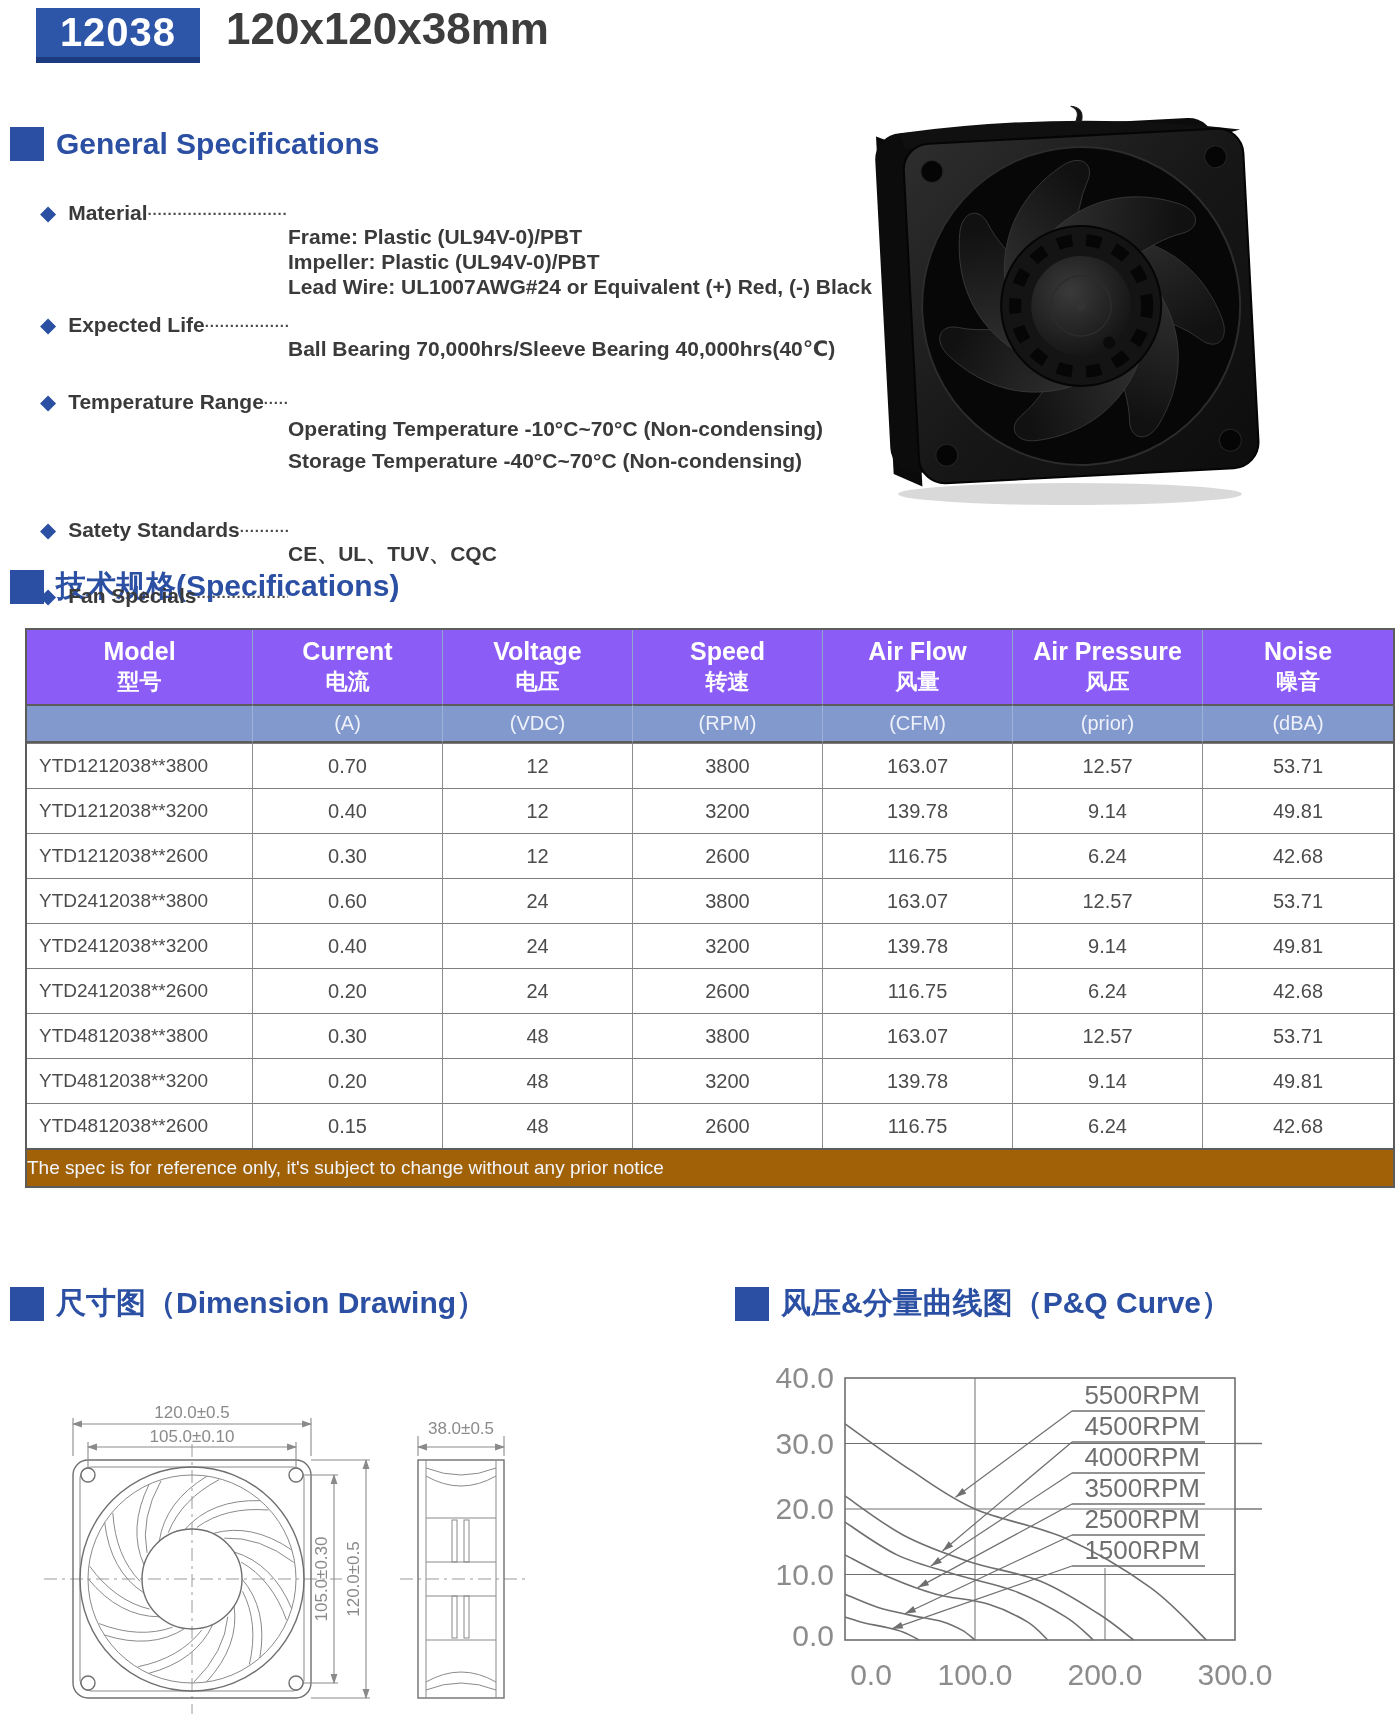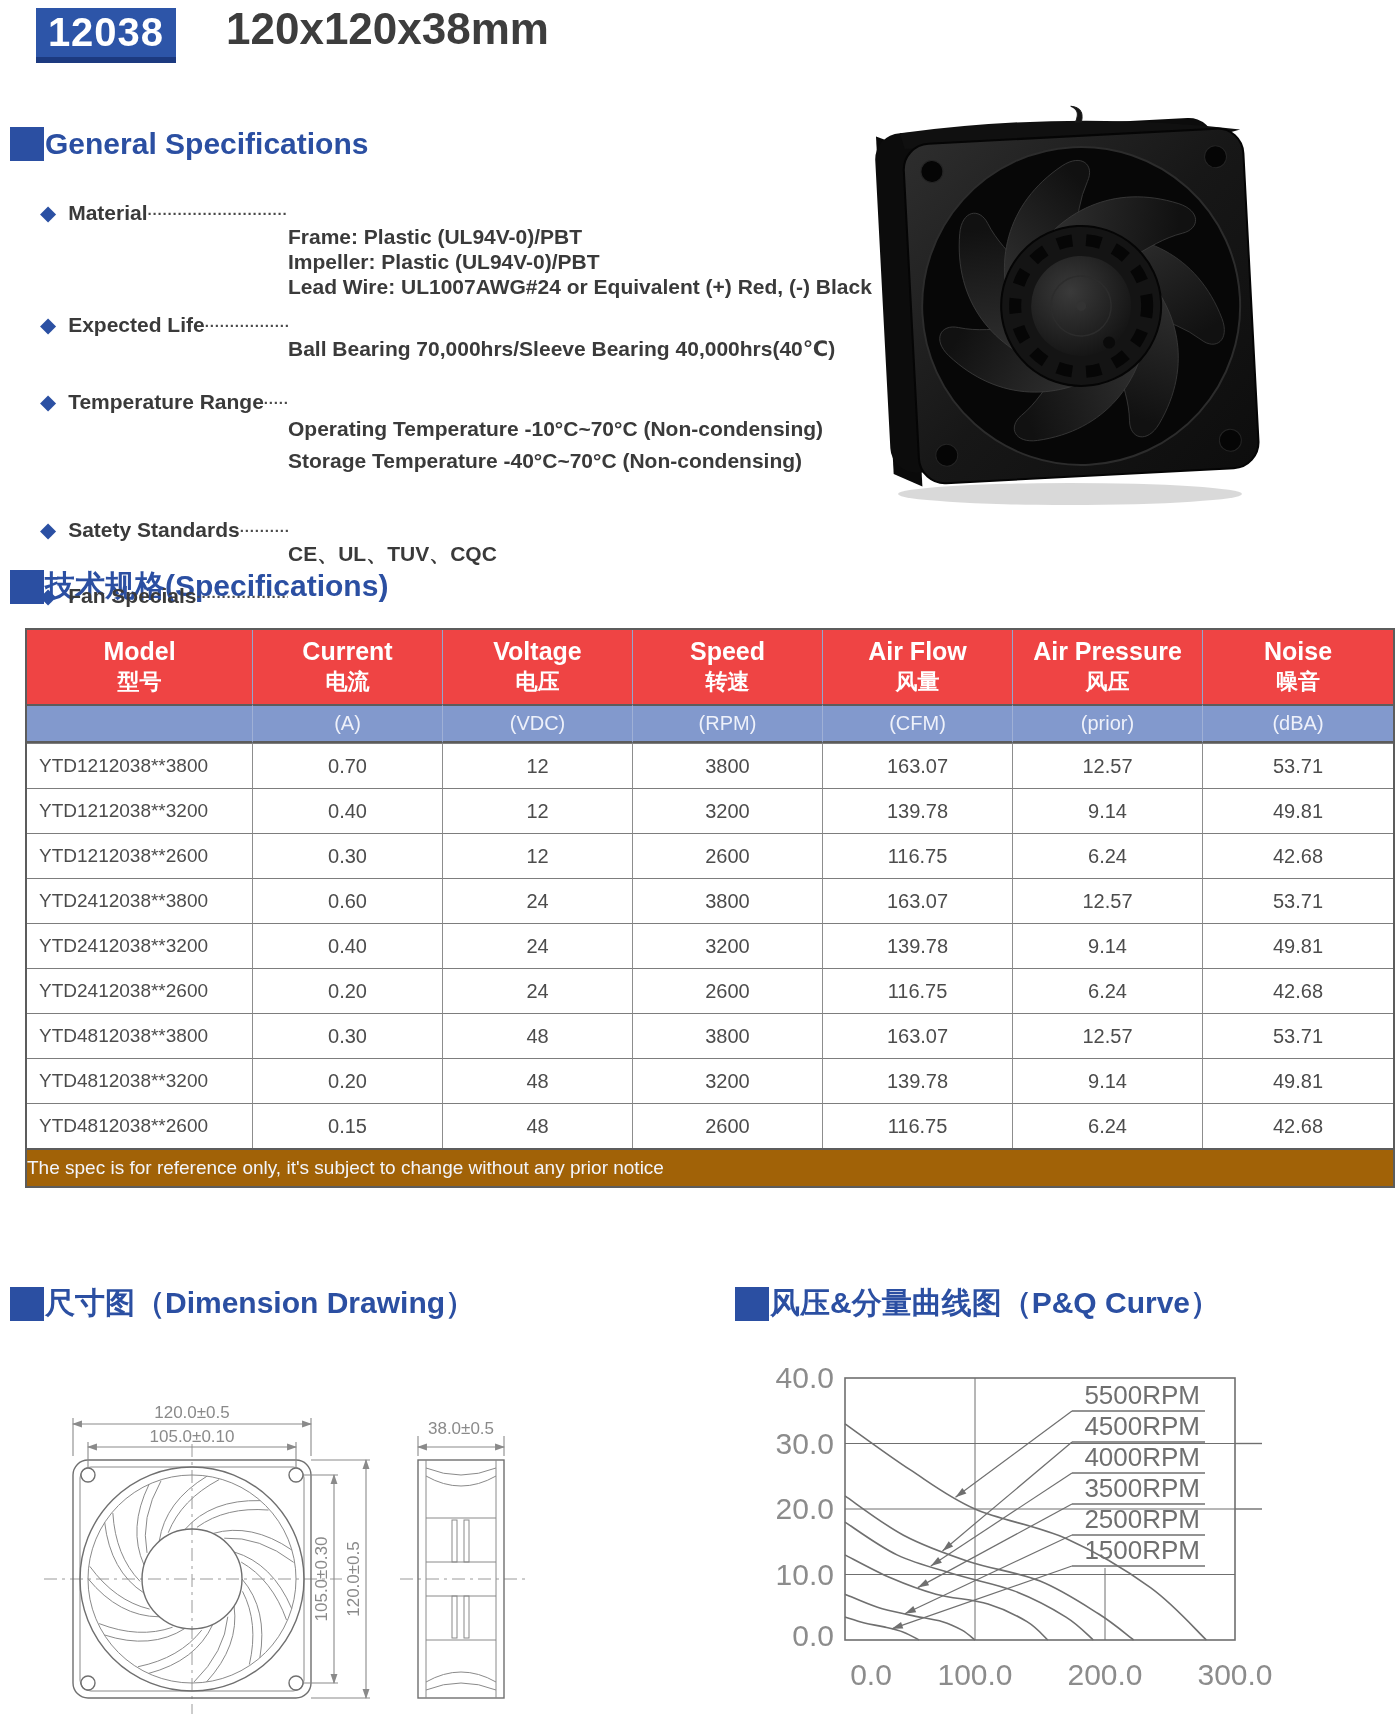--- a/index.html
+++ b/index.html
@@ -1,25 +1,25 @@
 <!DOCTYPE html>
 <html><head>
 <meta charset="utf-8">
 <style>
   html,body{margin:0;padding:0;background:#ffffff;}
   body{width:1400px;height:1717px;position:relative;font-family:"Liberation Sans","DejaVu Sans",sans-serif;overflow:hidden;}
 
   
-  .hdr-box{position:absolute;left:36px;top:8px;width:140px;height:49px;background:#2d55a8;
+  .hdr-box{position:absolute;left:36px;top:8px;width:164px;height:49px;background:#2d55a8;
     border-bottom:6px solid #1c3a80;color:#fff;font-size:40px;font-weight:bold;
     display:flex;align-items:center;justify-content:center;letter-spacing:1px;}
   .hdr-title{position:absolute;left:226px;top:4px;font-size:44px;font-weight:bold;color:#3d3d3d;}
 
   
-  .section-title{position:absolute;display:flex;align-items:center;gap:1px;}
+  .section-title{position:absolute;display:flex;align-items:center;gap:12px;}
   .section-title .sq{width:34px;height:34px;background:#2b4fa2;flex:0 0 auto;}
   .section-title .txt{font-size:30px;font-weight:bold;color:#2b4fa2;white-space:nowrap;}
   #st-general{left:10px;top:127px;}
   #st-specs{left:10px;top:566px;}
   #st-dim{left:10px;top:1283px;}
   #st-pq{left:735px;top:1283px;}
 
   
   .spec-list{position:absolute;left:40px;top:200px;width:835px;}
   .spec-item{display:flex;align-items:flex-start;}
@@ -28,21 +28,21 @@
   .spec-label{font-weight:bold;color:#3a3a3a;font-size:21px;line-height:26px;white-space:nowrap;}
   .leader{flex:1;overflow:hidden;white-space:nowrap;color:#4a4a4a;font-weight:bold;
     font-size:15px;line-height:28px;letter-spacing:0px;}
   .spec-vals{flex:1;font-weight:bold;color:#3a3a3a;font-size:21px;margin-top:24px;}
   .val-line{line-height:25px;}
   .spec-item.wide .val-line{line-height:32px;}
 
   
   .spec-table{position:absolute;left:25px;top:628px;width:1366px;border:2px solid #5c5c5c;
     display:grid;grid-template-columns:226px repeat(6,1fr);}
-  .th{background:#ef4444;color:#ffffff;text-align:center;padding:6px 0 8px 0;border-right:1px solid #93a5cd;}
+  .th{background:#8b5cf6;color:#ffffff;text-align:center;padding:6px 0 8px 0;border-right:1px solid #93a5cd;}
   .th .en{font-size:25px;font-weight:bold;line-height:31px;}
   .th .cn{font-size:22px;font-weight:bold;line-height:29px;}
   .tu{background:#8299cd;color:#eef1fa;font-size:20px;text-align:center;line-height:35px;
     border-top:2px solid #5c5c5c;border-bottom:2px solid #5c5c5c;border-right:1px solid #9fb0d6;}
   .td{background:#ffffff;color:#4c4c4c;font-size:20px;text-align:center;line-height:44px;
     border-top:1px solid #7d7d7d;border-right:1px solid #8d8d8d;}
   .td.model{text-align:left;padding-left:12px;font-size:19px;}
   .spec-table > :nth-child(7n){border-right:none;}
   .tfoot{grid-column:1/-1;background:#a16207;color:#f2f5fc;font-size:19px;
     line-height:36px;border-top:2px solid #5c5c5c;}

